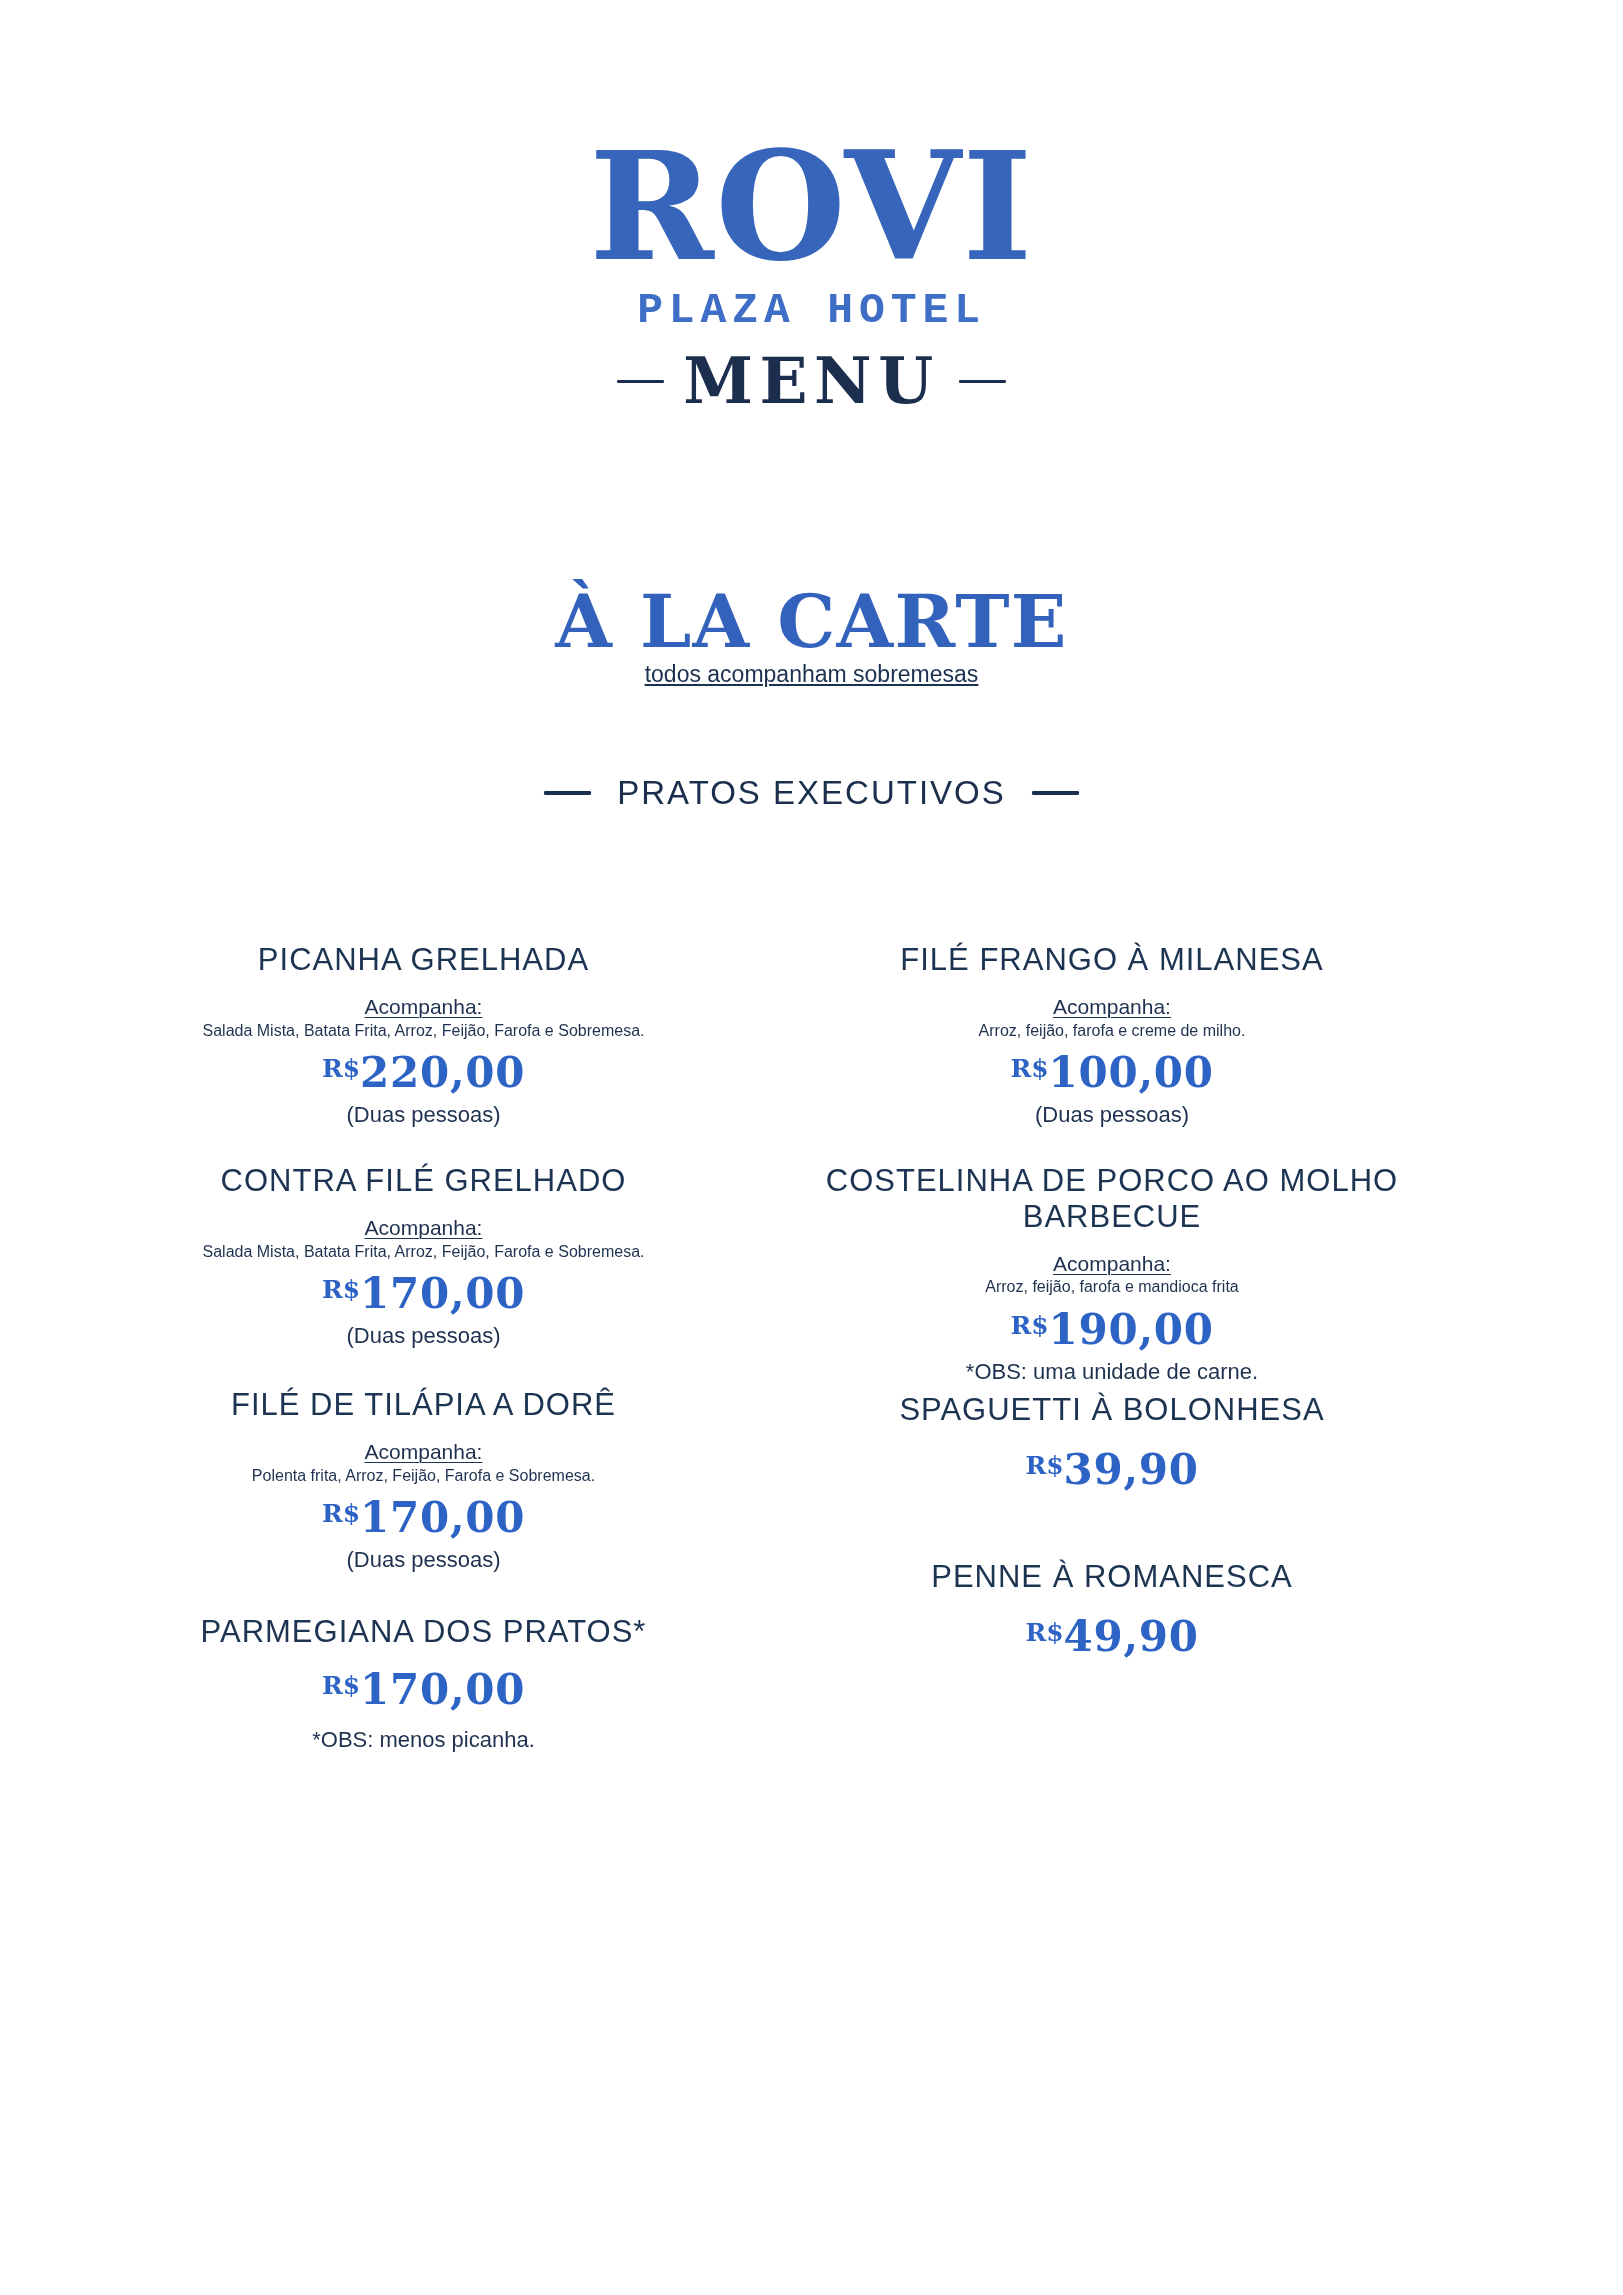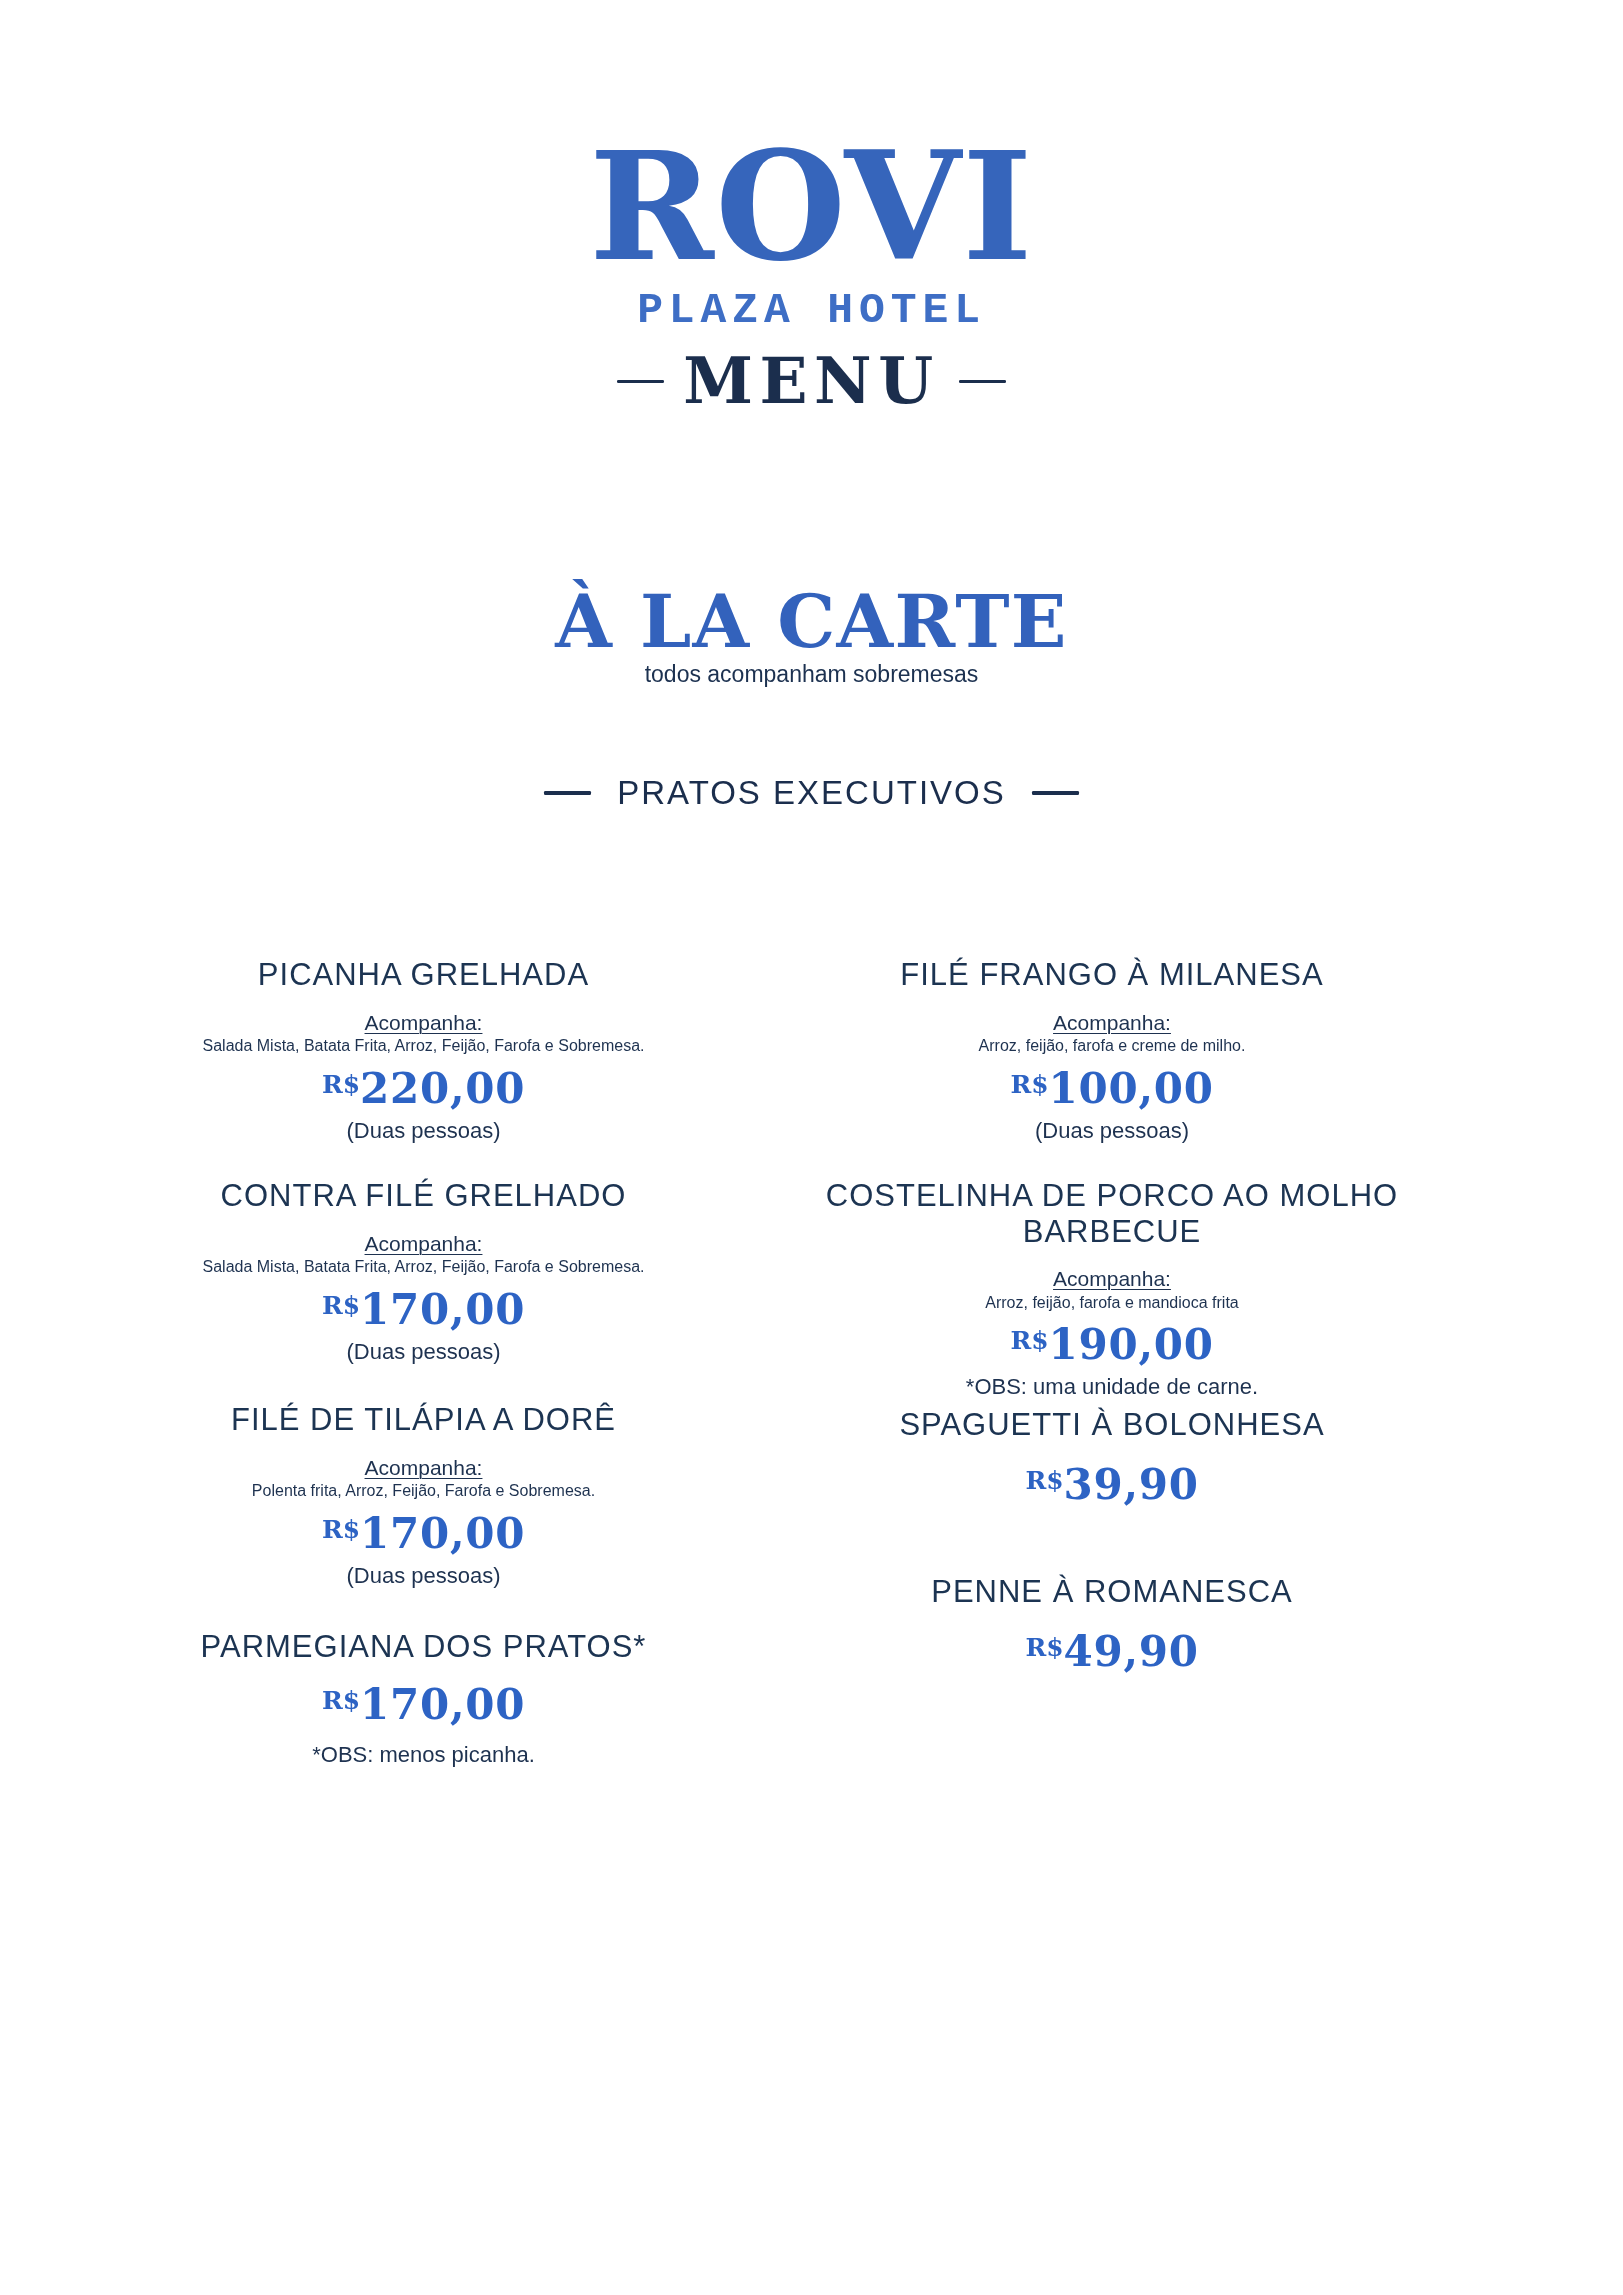--- a/index.html
+++ b/index.html
@@ -39,38 +39,38 @@
   
   .alacarte{
     position:absolute;top:585px;left:0;width:100%;
     text-align:center;line-height:1;
     font-family:"DejaVu Serif",serif;font-weight:bold;
     font-size:73px;letter-spacing:1.3px;color:#3362BC;
   }
   .alacarte-sub{
     position:absolute;top:661px;left:0;width:100%;
     text-align:center;line-height:1.2;
-    font-size:23px;color:#1C3150;
+    font-size:23px;color:#1C3150;text-decoration:underline;
   }
   .category-row{
     position:absolute;top:774px;left:0;width:100%;
     display:flex;justify-content:center;align-items:center;gap:26px;
   }
   .category-title{
     font-size:33px;line-height:1.15;letter-spacing:2px;
     color:#1B2E4D;font-weight:400;
   }
   
   .menu-item{
     position:absolute;text-align:center;
   }
   .col-left{left:90px;width:667px;}
   .col-right{left:739px;width:746px;}
   .item-title{
-    margin:16px;font-size:31px;line-height:1.15;letter-spacing:1px;
+    margin:1px;font-size:31px;line-height:1.15;letter-spacing:1px;
     font-weight:400;color:#1C3452;
   }
   .sides-label{
     margin-top:15.7px;font-size:21px;line-height:1.3;color:#1E3250;
     text-decoration:underline;text-underline-offset:3.3px;text-decoration-thickness:1.3px;
   }
   .sides{
     margin-top:0;font-size:16px;line-height:1.25;color:#1E3250;
   }
   .price{

